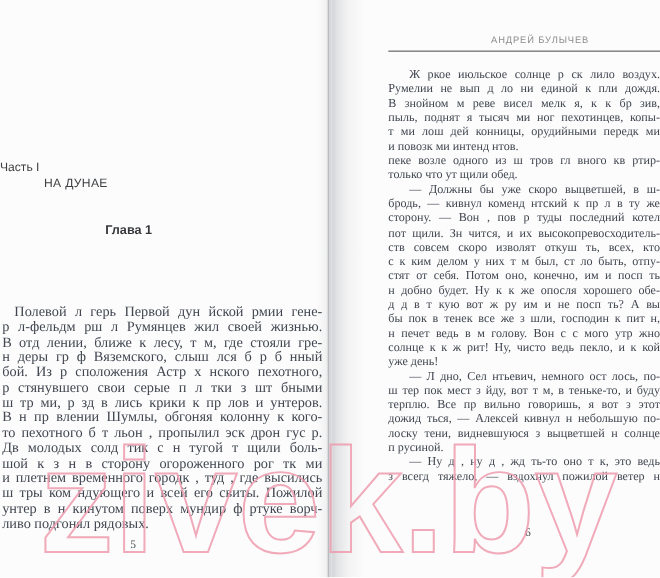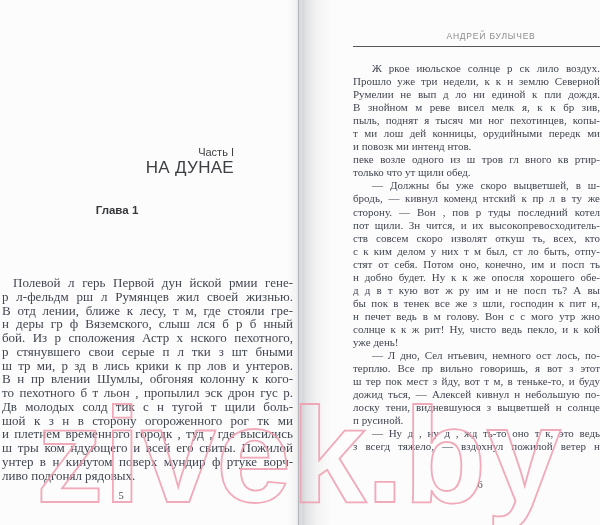--- a/index.html
+++ b/index.html
@@ -29,25 +29,25 @@
     background:rgba(85,90,100,0.30); z-index:6; pointer-events:none;
   }
   .inner-shadow-right {
     position:absolute; top:0; left:0; width:30px; height:525px;
     background:linear-gradient(to right, rgba(100,105,115,0.12), rgba(100,105,115,0));
     pointer-events:none;
   }
 
   
   .part-block {
-    position:absolute; top:145px; left:0; width:234px; text-align:right;
+    position:absolute; top:145px; left:0; width:234px; text-align:left;
     font-family:"Liberation Sans", sans-serif; color:#3d3f42;
   }
   .part-label { font-size:11px; line-height:14px; }
-  .part-title { font-size:17px; line-height:17px; letter-spacing:0.3px; }
+  .part-title { font-size:11px; line-height:17px; letter-spacing:0.3px;padding-left:40px; }
   .chapter-block {
     position:absolute; top:204px; left:0; width:234px; text-align:center;
     font-family:"Liberation Sans", sans-serif; color:#36383b; font-weight:bold;
   }
   .chapter-label { font-size:11.5px; line-height:13px; margin-bottom:7px; }
   .ct-line { font-size:11.5px; line-height:12.3px; letter-spacing:0.2px; }
 
   
   .body-block { position:absolute; color:#414650; }
   .body-left  { top:276px; left:2px;  width:291px; font-size:13px;  line-height:13.75px; }
@@ -110,21 +110,20 @@
       </div>
     <div class="pagenum pagenum-left">5</div>
   </div>
 
   <div class="page page-right">
     <div class="inner-shadow-right"></div>
     <div class="running-header">АНДРЕЙ БУЛЫЧЕВ</div>
     <div class="header-rule"></div>
     <div class="body-block body-right" id="right-body">
         <div class="bl ind">Ж ркое июльское солнце р ск лило воздух.</div>
-        <div class="bl">Прошло уже три недели, к к н  землю Северной</div>
         <div class="bl">Румелии не вып д ло ни единой к пли дождя.</div>
         <div class="bl">В знойном м реве висел  мелк я, к к  бр зив,</div>
         <div class="bl">пыль, поднят я тысяч ми ног пехотинцев, копы-</div>
         <div class="bl">т ми лош дей конницы, орудийными передк ми</div>
         <div class="bl end">и повозк ми интенд нтов.</div>
         <div class="bl">пеке возле одного из ш тров гл вного кв ртир-</div>
         <div class="bl end">только что ут щили обед.</div>
         <div class="bl ind">— Должны бы уже скоро выцветшей, в ш-</div>
         <div class="bl">бродь, — кивнул коменд нтский к пр л в ту же</div>
         <div class="bl">сторону. — Вон , пов р  туды последний котел</div>
@@ -132,22 +131,22 @@
         <div class="bl">ств  совсем скоро изволят откуш ть,  всех, кто</div>
         <div class="bl">с к ким делом у них т м  был, ст ло быть, отпу-</div>
         <div class="bl">стят от себя. Потом оно, конечно, им и посп ть</div>
         <div class="bl">н добно будет. Ну  к к же опосля хорошего обе-</div>
         <div class="bl">д  д  в т кую вот ж ру им и не посп ть? А вы</div>
         <div class="bl">бы пок  в тенек все же з шли, господин к пит н,</div>
         <div class="bl">н печет ведь в м голову. Вон  с с мого утр   жно</div>
         <div class="bl">солнце к к ж рит! Ну, чисто ведь пекло, и к кой</div>
         <div class="bl end">уже день!</div>
         <div class="bl ind">— Л дно, Сел нтьевич, немного ост лось, по-</div>
+        <div class="bl">ш тер пок  мест  з йду, вот т м, в теньке-то, и буду</div>
         <div class="bl">терплю. Все пр вильно говоришь, я вот з  этот</div>
-        <div class="bl">ш тер пок  мест  з йду, вот т м, в теньке-то, и буду</div>
         <div class="bl">дожид ться, — Алексей кивнул н  небольшую по-</div>
         <div class="bl">лоску тени, видневшуюся з  выцветшей н  солнце</div>
         <div class="bl end">п русиной.</div>
         <div class="bl ind">— Ну д , ну д , жд ть-то оно т к, это ведь</div>
         <div class="bl">з всегд  тяжело, — вздохнул пожилой ветер н</div>
       </div>
     <div class="pagenum pagenum-right">6</div>
   </div>
 
   <div class="gutter"></div>

